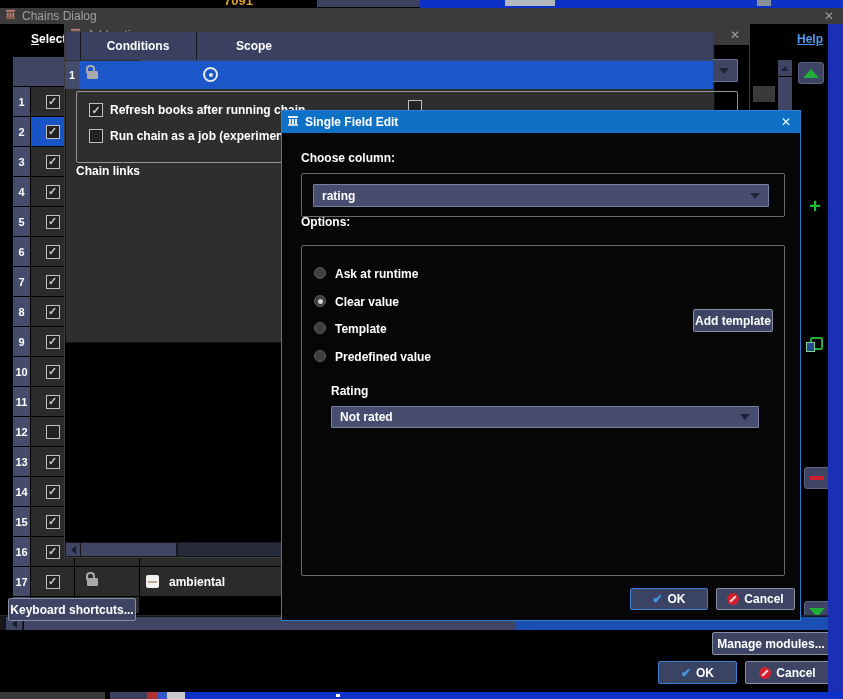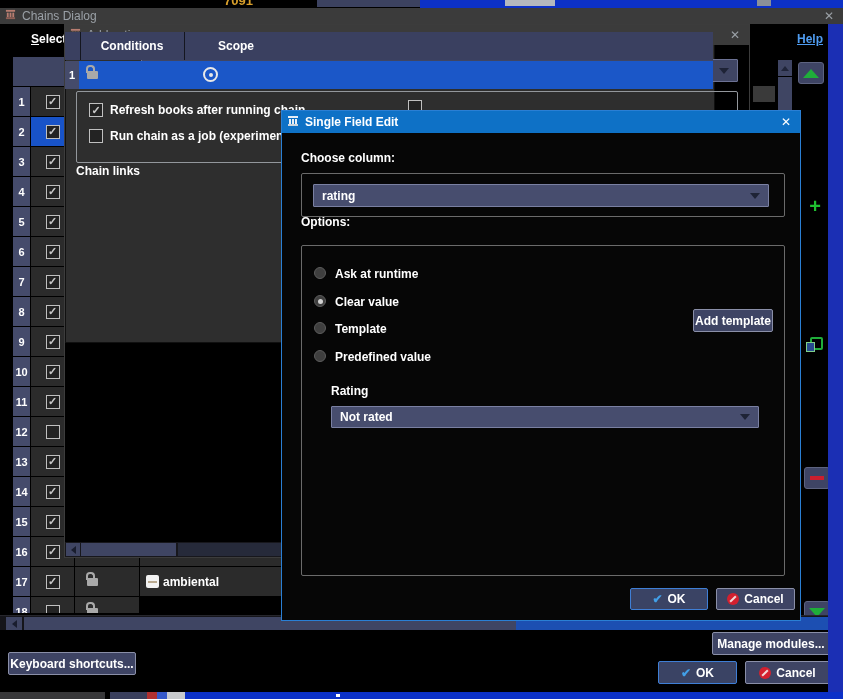--- a/index.html
+++ b/index.html
@@ -47,21 +47,21 @@
   #chains-help { left:797px; top:24px; color:#4f9cf0; text-decoration:underline; font-weight:600; }
 
   #chains-table { left:13px; top:49px; width:270px; height:556px; overflow:hidden; }
   .c-hdr { width:62px; height:29px; background:#3f4563; margin-bottom:1px; }
   .c-row { display:flex; height:29px; margin-bottom:1px; gap:1px; }
   .c-num { width:17px; background:#454b6b; color:#fff; font-size:11px; font-weight:600; display:flex; align-items:center; justify-content:center; }
   .c-cell { background:#2b2b2b; display:flex; align-items:center; }
   .c-check { width:43px; justify-content:center; }
   .c-check.sel { background:#1853c8; }
   .c-lock { width:64px; padding-left:12px; }
-  .c-name { width:143px; padding-left:6px; gap:4px; color:#fff; font-weight:600; }
+  .c-name { width:143px; padding-left:6px; gap:10px; color:#fff; font-weight:600; }
   .c-name .tag-ico { width:13px; height:13px; background:#f2f2f2; border-radius:2px; position:relative; }
   .c-name .tag-ico::after { content:""; position:absolute; left:2px; top:6px; width:9px; height:2px; background:#b9a98f; }
 
   #mini-vscroll { left:778px; top:52px; width:14px; height:120px; }
   #mini-vscroll .up { height:16px; background:#3f4563; display:flex; align-items:center; justify-content:center; }
   #mini-vscroll .thumb { height:42px; background:#3f4563; margin-top:1px; }
   .tri-u-sm { width:0; height:0; border-left:4px solid transparent; border-right:4px solid transparent; border-bottom:5px solid #20253a; }
   #mystery { left:753px; top:78px; width:22px; height:16px; background:#3a3a3a; }
 
   .side-btn { position:absolute; width:26px; height:22px; border-radius:3px; display:flex; align-items:center; justify-content:center; }
@@ -72,21 +72,21 @@
   .minus-r { width:14px; height:4px; background:#cc1f2e; }
   .copy-g { position:relative; width:13px; height:13px; border:2px solid #1fae3a; border-radius:2px; background:transparent; }
   .copy-g::after { content:""; position:absolute; left:-6px; top:3px; width:7px; height:8px; background:#274a8e; border:1px solid #7fd08a; }
 
   #h-scroll { left:0; top:607px; width:828px; height:15px; background:#15151a; border-top:1px solid #26262c; }
   #h-scroll .larr { position:absolute; left:6px; top:1px; width:16px; height:13px; background:#3f4563; display:flex; align-items:center; justify-content:center; }
   #h-scroll .thumb { position:absolute; left:24px; top:1px; width:492px; height:13px; background:#3f4563; }
   #h-scroll .blueseg { position:absolute; left:516px; top:1px; width:312px; height:13px; background:#1c4fb2; }
   .tri-l { width:0; height:0; border-top:4px solid transparent; border-bottom:4px solid transparent; border-right:5px solid #191d2e; }
 
-  #kb-btn { left:8px; top:644px; width:128px; height:23px; }
+  #kb-btn { left:8px; top:590px; width:128px; height:23px; }
   #mm-btn { left:712px; top:624px; width:118px; height:23px; }
   #chains-ok { left:658px; top:653px; width:79px; height:23px; }
   #chains-cancel { left:745px; top:653px; width:85px; height:23px; }
 
   
   #right-strip { left:828px; top:24px; width:15px; height:675px; background:#1b2fb4; z-index:9; }
 
   
   #addact { left:64px; top:24px; width:686px; height:534px; background:#000; border:1px solid #3c3c3c; z-index:10; }
   #addact .titlebar { height:20px; }
@@ -94,21 +94,21 @@
   #aa-combo { left:76px; top:34px; width:597px; height:23px; }
   #aa-box { left:11px; top:66px; width:662px; height:72px; border-color:#93979c; }
   .aa-cb-row { position:absolute; display:flex; align-items:center; gap:7px; font-weight:600; white-space:nowrap; }
   #aa-cb1 { left:24px; top:78px; }
   #aa-cb2 { left:24px; top:104px; }
   #aa-stray-cb { left:343px; top:75px; }
   #aa-links-label { left:11px; top:139px; }
   #aa-table { left:24px; top:166px; width:650px; height:318px; background:#2e2e2e; border:1px solid #101010; }
   #aa-thead { position:absolute; left:0; top:7px; height:28px; width:648px; background:#3a4060; display:flex; gap:1px; }
   #aa-thead .stub { width:14px; background:#3a4060; }
-  #aa-thead .hcell { width:103px; display:flex; align-items:center; justify-content:center; font-weight:700; color:#fff; background:#3a4060; border-left:1px solid #14161f; }
+  #aa-thead .hcell { width:115px; display:flex; align-items:center; justify-content:center; font-weight:700; color:#fff; background:#3a4060; border-left:1px solid #14161f; }
   #aa-row1 { position:absolute; left:0; top:36px; height:28px; width:648px; display:flex; }
   #aa-row1 .stub { width:14px; background:#454b6b; display:flex; align-items:center; justify-content:center; font-size:11px; font-weight:600; }
   #aa-row1 .sel { flex:1; background:#1b57c8; position:relative; }
   #aa-row1 .sel .lock { position:absolute; left:8px; top:10px; }
   .scope-ico { position:absolute; left:124px; top:6px; width:15px; height:15px; border:2px solid #e8e8e8; border-radius:50%; }
   .scope-ico::after { content:""; position:absolute; left:3.5px; top:3.5px; width:4px; height:4px; border-radius:50%; background:#e8e8e8; }
   #aa-hscroll { position:absolute; left:0; bottom:0; height:15px; width:648px; background:#17171c; }
   #aa-hscroll .larr { position:absolute; left:1px; top:1px; width:14px; height:13px; background:#3f4563; display:flex; align-items:center; justify-content:center; }
   #aa-hscroll .thumb { position:absolute; left:16px; top:1px; width:95px; height:13px; background:#3f4563; }
   #aa-hscroll .track2 { position:absolute; left:113px; top:1px; width:535px; height:13px; background:#262a3a; }

